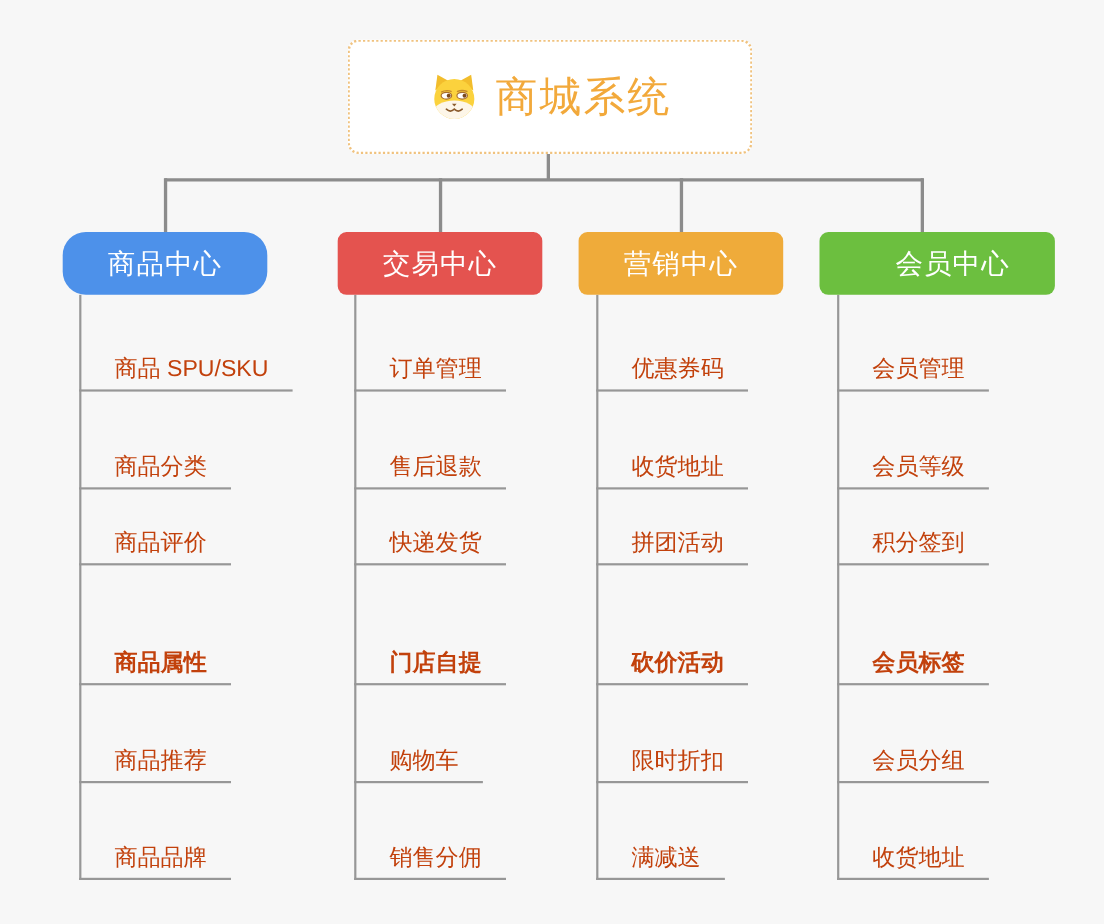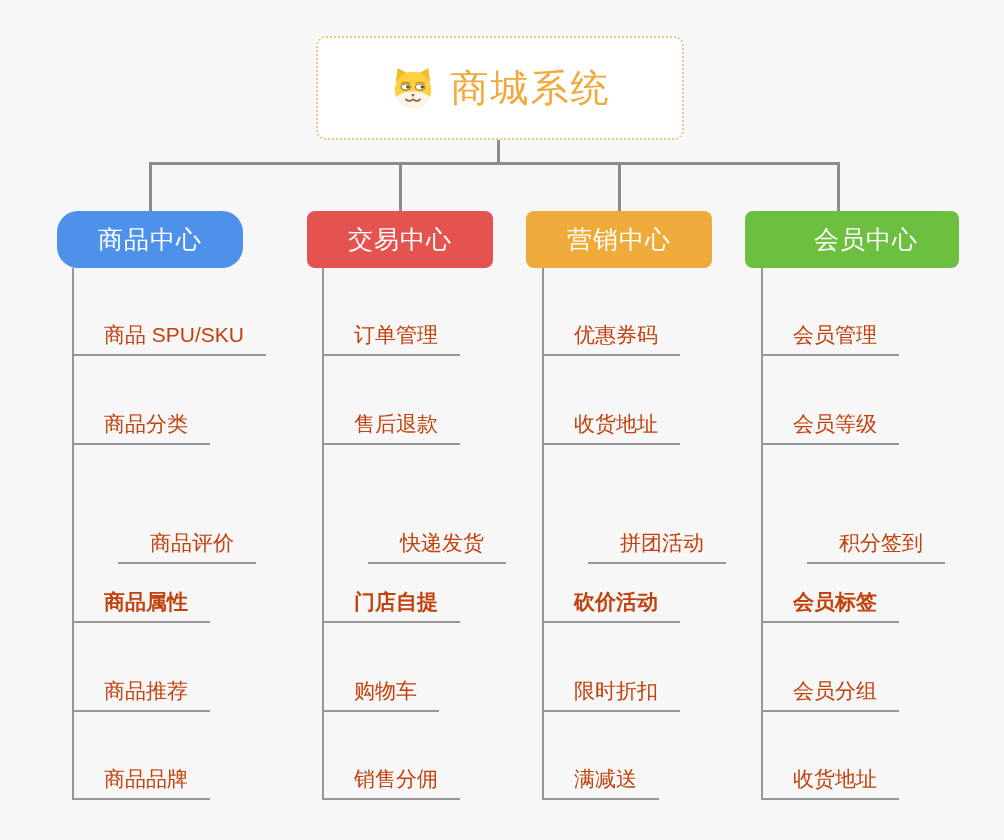--- a/index.html
+++ b/index.html
@@ -35,21 +35,21 @@
   .col1-trunk{left:72px;} .col2-trunk{left:322px;} .col3-trunk{left:542px;} .col4-trunk{left:761px;}
 
   
   .item{
     position:absolute;height:36px;box-sizing:border-box;width:max-content;
     display:flex;align-items:flex-end;white-space:nowrap;
     padding:0 22px 5px 32px;border-bottom:2px solid #979797;
     font-size:21px;color:#c2410c;
   }
   .col1-x{left:72px;} .col2-x{left:322px;} .col3-x{left:542px;} .col4-x{left:761px;}
-  .row0{top:320px;} .row1{top:409px;text-align:center;} .row2{top:528px;margin-left:46px;}
+  .row0{top:320px;} .row1{top:409px;text-align:center;} .row2{top:478px;}
   .row3{top:587px;font-weight:bold;} .row4{top:676px;} .row5{top:764px;}
 </style>
 </head>
 <body style="background: rgb(247, 247, 247);">
 
 <div class="stage">
 
   <div class="root-node">
     <svg width="46" height="46" viewBox="0 0 48 48">
       <defs>

